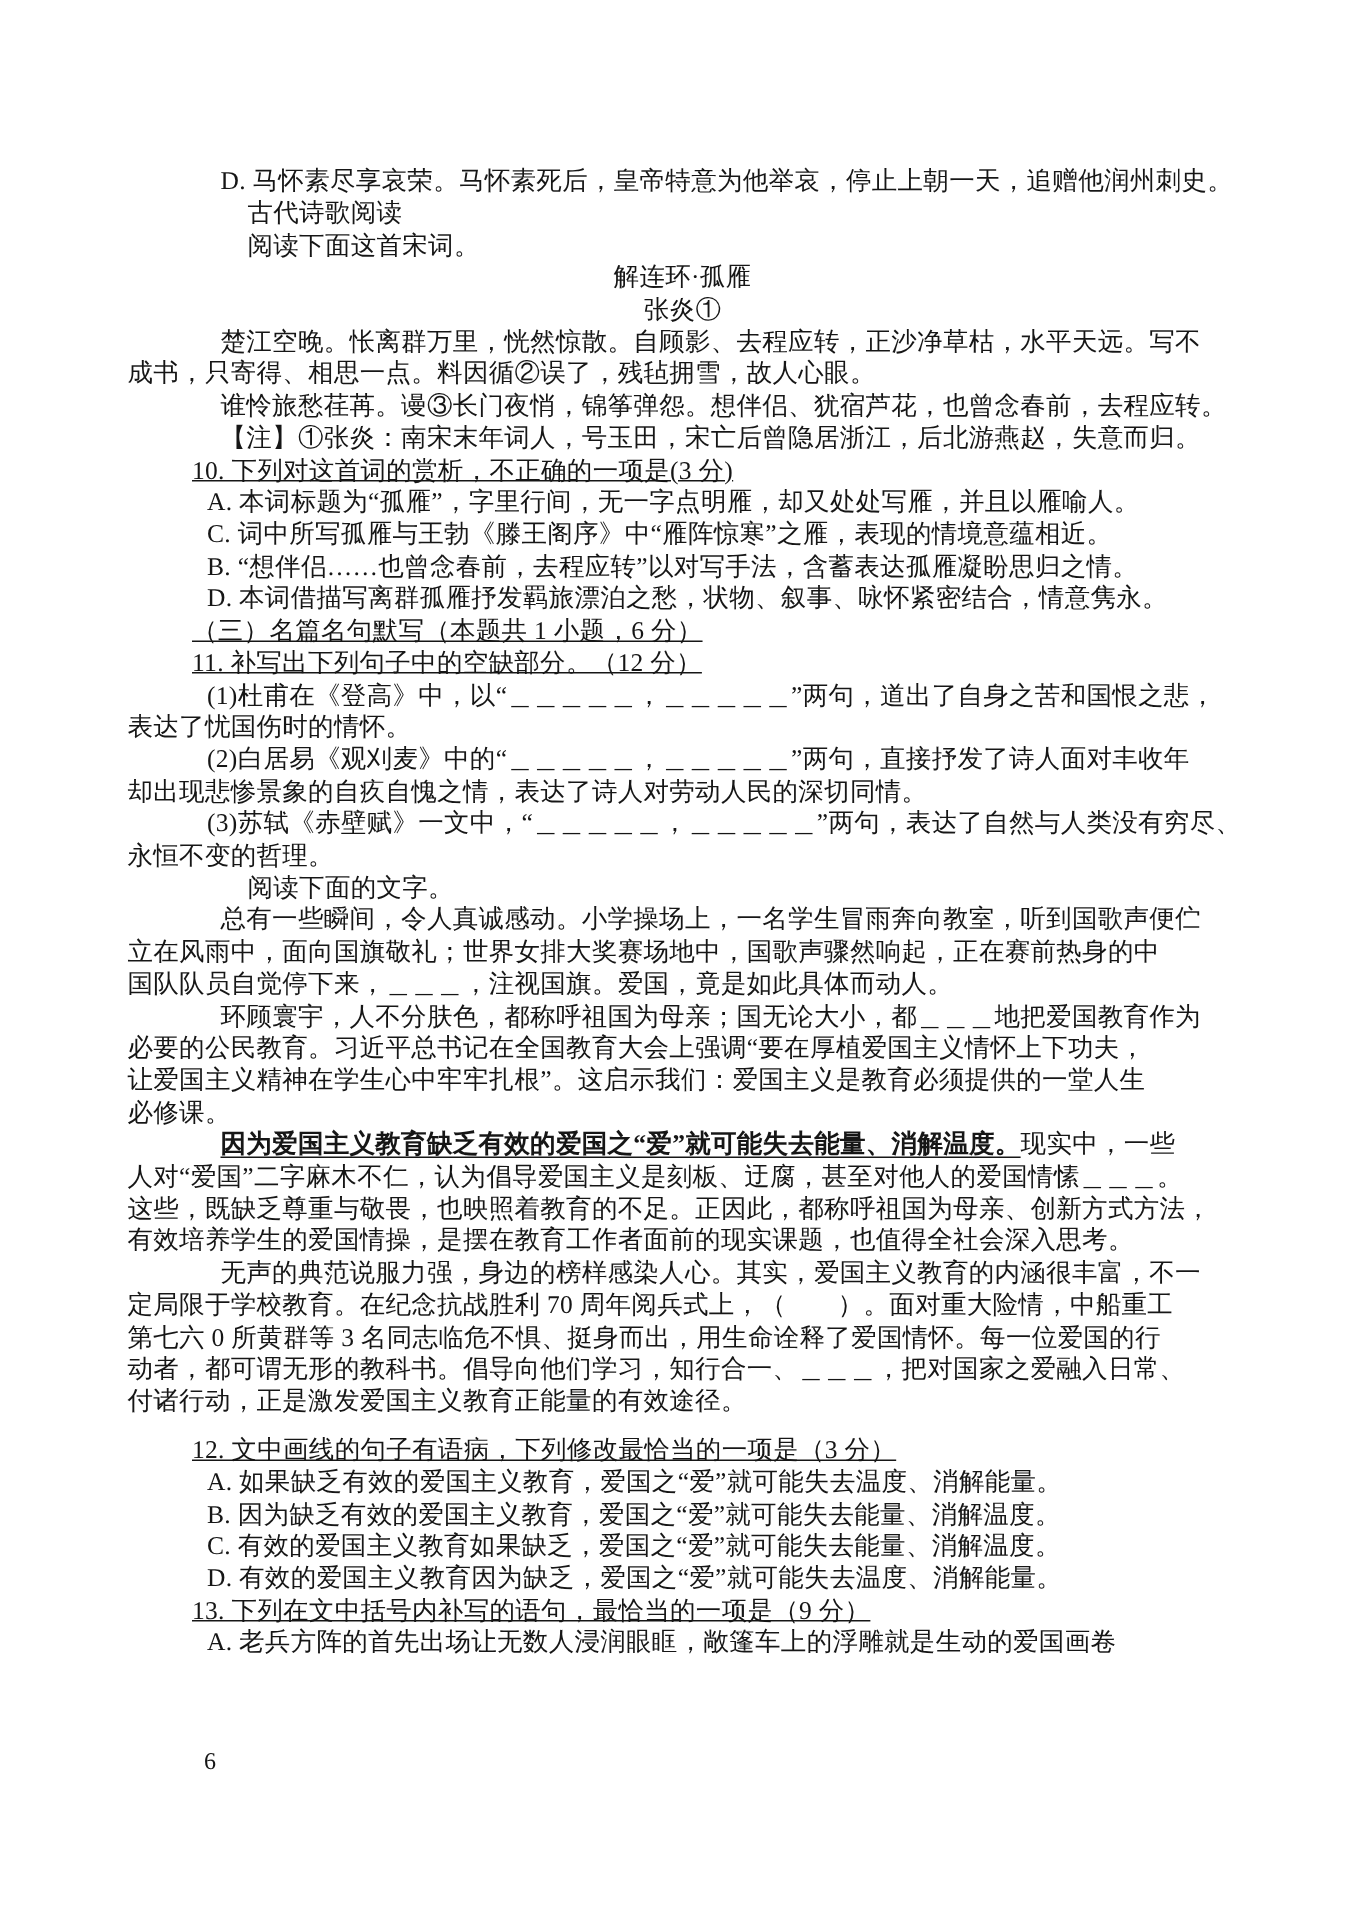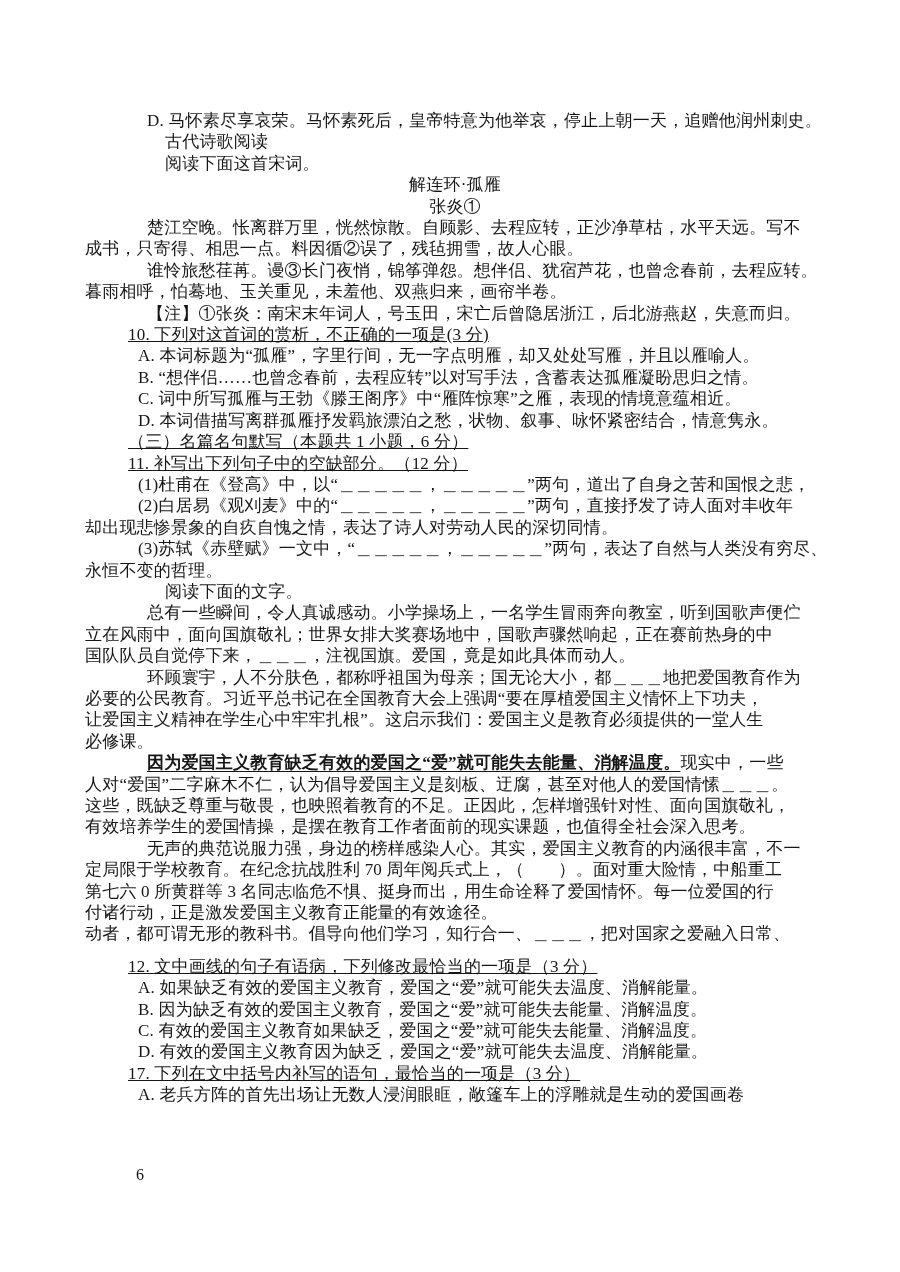--- a/index.html
+++ b/index.html
@@ -44,53 +44,53 @@
 <div class="page">
   <div class="content">
       <div class="line i3">D. 马怀素尽享哀荣。马怀素死后，皇帝特意为他举哀，停止上朝一天，追赠他润州刺史。</div>
       <div class="line i4">古代诗歌阅读</div>
       <div class="line i4">阅读下面这首宋词。</div>
       <div class="line center bold">解连环·孤雁</div>
       <div class="line center">张炎①</div>
       <div class="line i3">楚江空晚。怅离群万里，恍然惊散。自顾影、去程应转，正沙净草枯，水平天远。写不</div>
       <div class="line i0">成书，只寄得、相思一点。料因循②误了，残毡拥雪，故人心眼。</div>
       <div class="line i3">谁怜旅愁荏苒。谩③长门夜悄，锦筝弹怨。想伴侣、犹宿芦花，也曾念春前，去程应转。</div>
-      <div class="line i0">暮雨相呼，怕蓦地、玉关重见，未羞他、双燕归来，画帘半卷。</div>
       <div class="line i3">【注】①张炎：南宋末年词人，号玉田，宋亡后曾隐居浙江，后北游燕赵，失意而归。</div>
       <div class="line i1">10. 下列对这首词的赏析，不正确的一项是(3 分)</div>
       <div class="line i2">A. 本词标题为“孤雁”，字里行间，无一字点明雁，却又处处写雁，并且以雁喻人。</div>
+      <div class="line i2">C. 词中所写孤雁与王勃《滕王阁序》中“雁阵惊寒”之雁，表现的情境意蕴相近。</div>
       <div class="line i2">B. “想伴侣……也曾念春前，去程应转”以对写手法，含蓄表达孤雁凝盼思归之情。</div>
-      <div class="line i2">C. 词中所写孤雁与王勃《滕王阁序》中“雁阵惊寒”之雁，表现的情境意蕴相近。</div>
       <div class="line i2">D. 本词借描写离群孤雁抒发羁旅漂泊之愁，状物、叙事、咏怀紧密结合，情意隽永。</div>
       <div class="line i1">（三）名篇名句默写（本题共 1 小题，6 分）</div>
       <div class="line i1">11. 补写出下列句子中的空缺部分。（12 分）</div>
       <div class="line i2">(1)杜甫在《登高》中，以“＿＿＿＿＿，＿＿＿＿＿”两句，道出了自身之苦和国恨之悲，</div>
+      <div class="line i0">表达了忧国伤时的情怀。</div>
       <div class="line i2">(2)白居易《观刈麦》中的“＿＿＿＿＿，＿＿＿＿＿”两句，直接抒发了诗人面对丰收年</div>
       <div class="line i0">却出现悲惨景象的自疚自愧之情，表达了诗人对劳动人民的深切同情。</div>
       <div class="line i2">(3)苏轼《赤壁赋》一文中，“＿＿＿＿＿，＿＿＿＿＿”两句，表达了自然与人类没有穷尽、</div>
       <div class="line i0">永恒不变的哲理。</div>
       <div class="line i4">阅读下面的文字。</div>
       <div class="line i3">总有一些瞬间，令人真诚感动。小学操场上，一名学生冒雨奔向教室，听到国歌声便伫</div>
       <div class="line i0">立在风雨中，面向国旗敬礼；世界女排大奖赛场地中，国歌声骤然响起，正在赛前热身的中</div>
       <div class="line i0">国队队员自觉停下来，＿＿＿，注视国旗。爱国，竟是如此具体而动人。</div>
       <div class="line i3">环顾寰宇，人不分肤色，都称呼祖国为母亲；国无论大小，都＿＿＿地把爱国教育作为</div>
       <div class="line i0">必要的公民教育。习近平总书记在全国教育大会上强调“要在厚植爱国主义情怀上下功夫，</div>
       <div class="line i0">让爱国主义精神在学生心中牢牢扎根”。这启示我们：爱国主义是教育必须提供的一堂人生</div>
       <div class="line i0">必修课。</div>
       <div class="line i3"><span class="u">因为爱国主义教育缺乏有效的爱国之“爱”就可能失去能量、消解温度。</span><span>现实中，一些</span></div>
       <div class="line i0">人对“爱国”二字麻木不仁，认为倡导爱国主义是刻板、迂腐，甚至对他人的爱国情愫＿＿＿。</div>
-      <div class="line i0">这些，既缺乏尊重与敬畏，也映照着教育的不足。正因此，怎样增强针对性、面向国旗敬礼，</div>
+      <div class="line i0">这些，既缺乏尊重与敬畏，也映照着教育的不足。正因此，都称呼祖国为母亲、创新方式方法，</div>
       <div class="line i0">有效培养学生的爱国情操，是摆在教育工作者面前的现实课题，也值得全社会深入思考。</div>
       <div class="line i3">无声的典范说服力强，身边的榜样感染人心。其实，爱国主义教育的内涵很丰富，不一</div>
       <div class="line i0">定局限于学校教育。在纪念抗战胜利 70 周年阅兵式上，（　　）。面对重大险情，中船重工</div>
       <div class="line i0">第七六 0 所黄群等 3 名同志临危不惧、挺身而出，用生命诠释了爱国情怀。每一位爱国的行</div>
+      <div class="line i0">动者，都可谓无形的教科书。倡导向他们学习，知行合一、＿＿＿，把对国家之爱融入日常、</div>
       <div class="line i0">付诸行动，正是激发爱国主义教育正能量的有效途径。</div>
-      <div class="line i0">动者，都可谓无形的教科书。倡导向他们学习，知行合一、＿＿＿，把对国家之爱融入日常、</div>
       <div class="line i1 gap">12. 文中画线的句子有语病，下列修改最恰当的一项是（3 分）</div>
       <div class="line i2">A. 如果缺乏有效的爱国主义教育，爱国之“爱”就可能失去温度、消解能量。</div>
       <div class="line i2">B. 因为缺乏有效的爱国主义教育，爱国之“爱”就可能失去能量、消解温度。</div>
       <div class="line i2">C. 有效的爱国主义教育如果缺乏，爱国之“爱”就可能失去能量、消解温度。</div>
       <div class="line i2">D. 有效的爱国主义教育因为缺乏，爱国之“爱”就可能失去温度、消解能量。</div>
-      <div class="line i1">17. 下列在文中括号内补写的语句，最恰当的一项是（3 分）</div>
+      <div class="line i1">13. 下列在文中括号内补写的语句，最恰当的一项是（9 分）</div>
       <div class="line i2">A. 老兵方阵的首先出场让无数人浸润眼眶，敞篷车上的浮雕就是生动的爱国画卷</div>
     </div>
   <div class="page-number">6</div>
 </div>
 
 </body></html>

